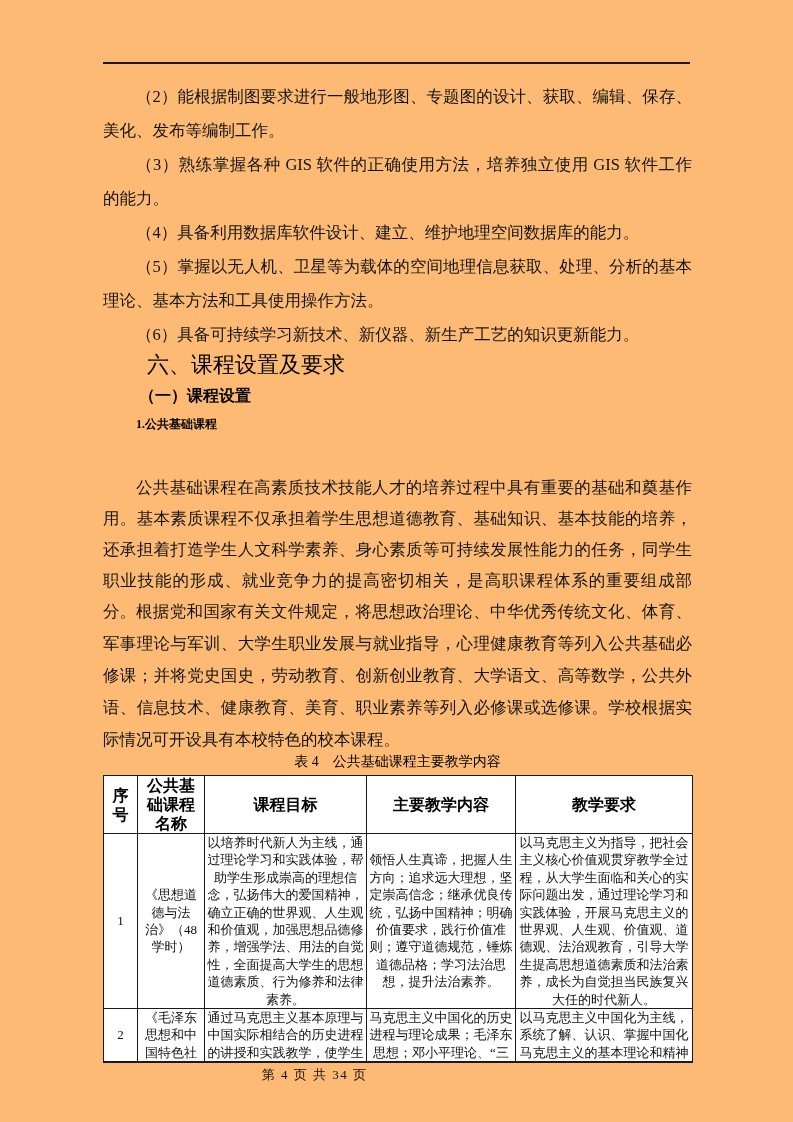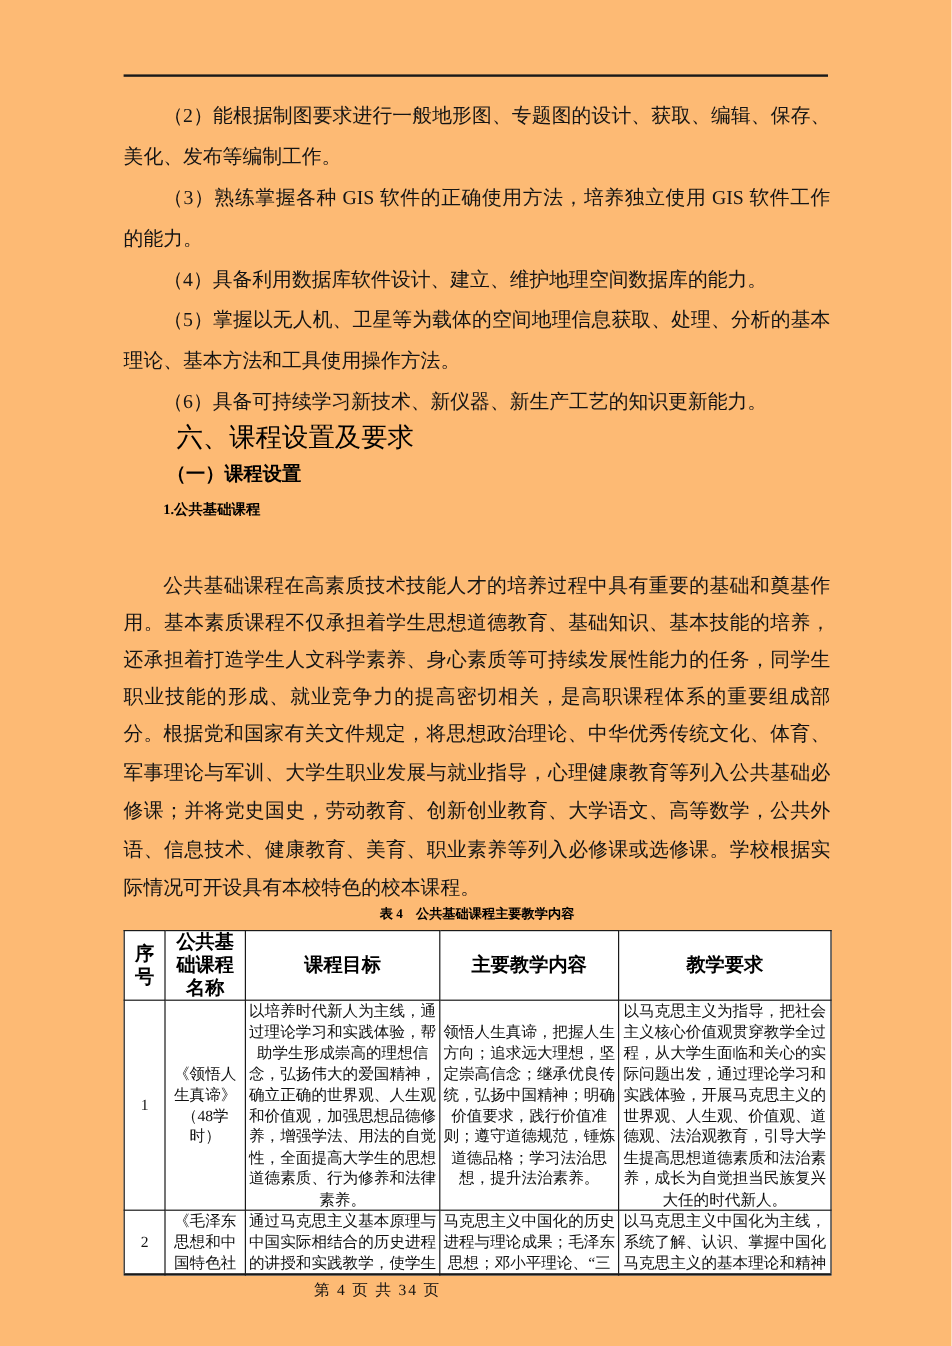--- a/index.html
+++ b/index.html
@@ -42,21 +42,21 @@
   }
   .para {
     position:absolute; left:103px; width:589px;
     font-size:16.5px; text-indent:2em; text-align:justify;
     color:#141414;
   }
   .para-a { top:444px; line-height:31px;margin-top:28px; }
   .para-b { top:596px; line-height:32px; }
   .tbl-caption {
     position:absolute; left:103px; top:752px; width:589px;
-    text-align:center; font-weight:bold; font-size:11px; line-height:20px;
+    text-align:center; font-weight:normal; font-size:14px; line-height:20px;
     color:#000;
   }
   table.course-table {
     position:absolute; left:103px; top:775px;
     width:589px;
     border-collapse:collapse; table-layout:fixed;
     background:#fff;
   }
   table.course-table { border:1.5px solid #1a1a1a; }
   .course-table th, .course-table td {
@@ -121,21 +121,21 @@
         <th>序号</th>
         <th>公共基础课程名称</th>
         <th>课程目标</th>
         <th>主要教学内容</th>
         <th>教学要求</th>
       </tr>
     </thead>
     <tbody>
       <tr class="row-1">
         <td>1</td>
-        <td>《领悟人生真谛》（48学时）</td>
+        <td>《思想道德与法治》（48学时）</td>
         <td>以培养时代新人为主线，通过理论学习和实践体验，帮助学生形成崇高的理想信念，弘扬伟大的爱国精神，确立正确的世界观、人生观和价值观，加强思想品德修养，增强学法、用法的自觉性，全面提高大学生的思想道德素质、行为修养和法律素养。</td>
         <td>领悟人生真谛，把握人生方向；追求远大理想，坚定崇高信念；继承优良传统，弘扬中国精神；明确价值要求，践行价值准则；遵守道德规范，锤炼道德品格；学习法治思想，提升法治素养。</td>
         <td>以马克思主义为指导，把社会主义核心价值观贯穿教学全过程，从大学生面临和关心的实际问题出发，通过理论学习和实践体验，开展马克思主义的世界观、人生观、价值观、道德观、法治观教育，引导大学生提高思想道德素质和法治素养，成长为自觉担当民族复兴大任的时代新人。</td>
       </tr>
       <tr class="row-2">
         <td>2</td>
         <td>《毛泽东思想和中国特色社</td>
         <td>通过马克思主义基本原理与中国实际相结合的历史进程的讲授和实践教学，使学生</td>
         <td>马克思主义中国化的历史进程与理论成果；毛泽东思想；邓小平理论、“三</td>
         <td>以马克思主义中国化为主线，系统了解、认识、掌握中国化马克思主义的基本理论和精神</td>

